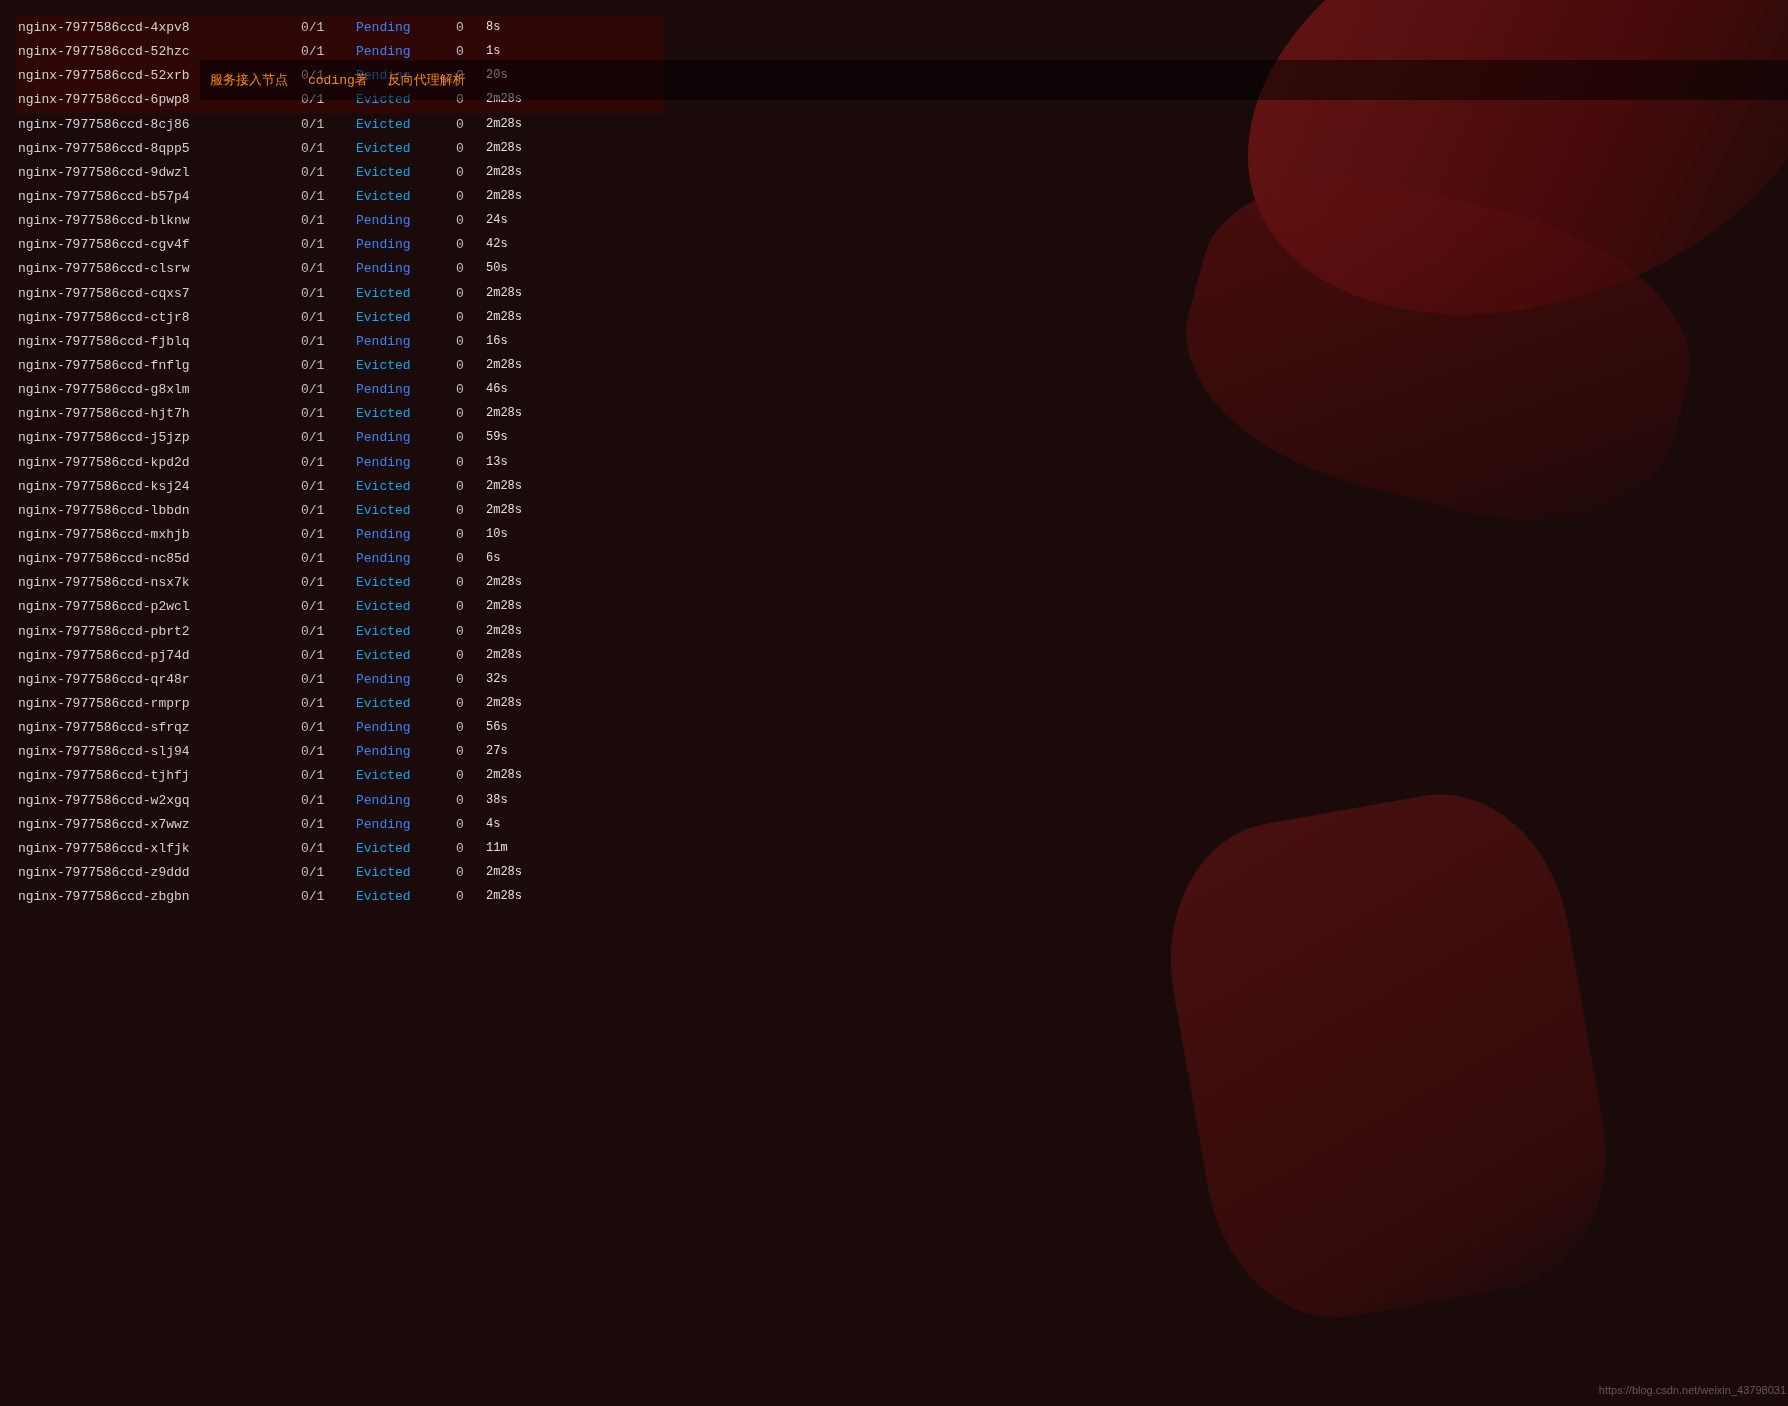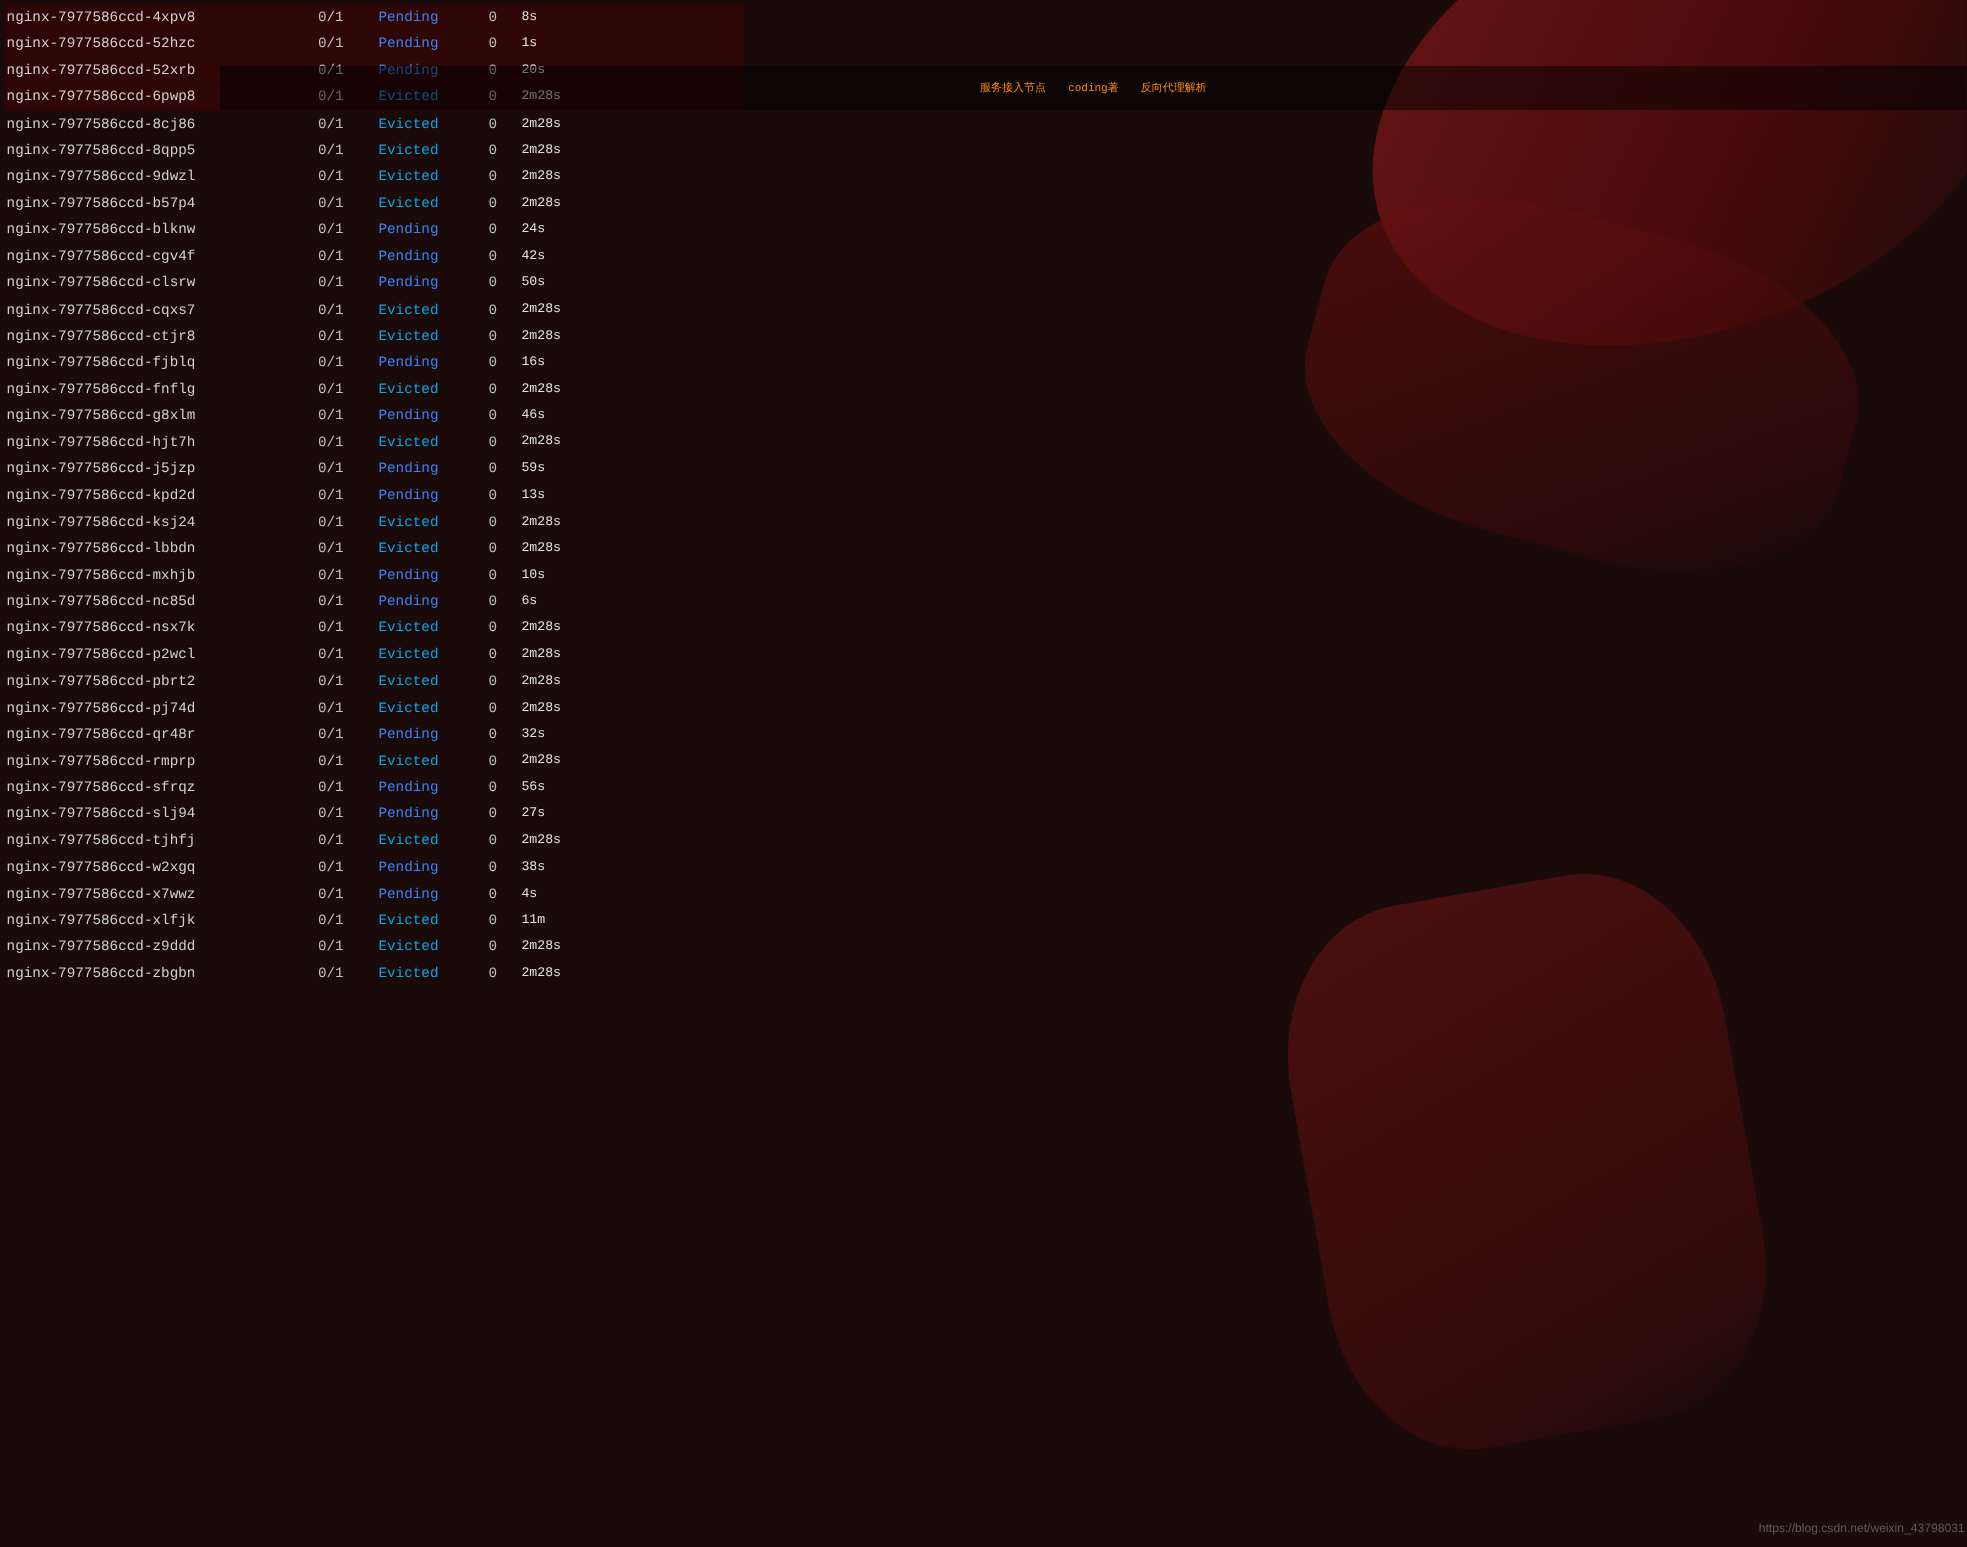--- a/index.html
+++ b/index.html
@@ -60,33 +60,32 @@
       top: 60px;
       left: 200px;
       right: 0;
       height: 40px;
       background: rgba(0,0,0,0.5);
       display: flex;
       align-items: center;
       z-index: 10;
       gap: 20px;
       padding: 0 10px;
-      font-size: 10px;
+      font-size: 13px;
       color: #ff8c00;
-      justify-content: center;
     }
 
     .terminal-container {
       position: absolute;
       top: 0;
       left: 0;
       width: 680px;
       height: 100%;
       z-index: 5;
-      padding: 4px;
+      padding: 16px;
     }
 
     .terminal-table {
       width: 100%;
       border-collapse: collapse;
       color: #e0e0e0;
       font-size: 14px;
       line-height: 1.55;
     }
 

